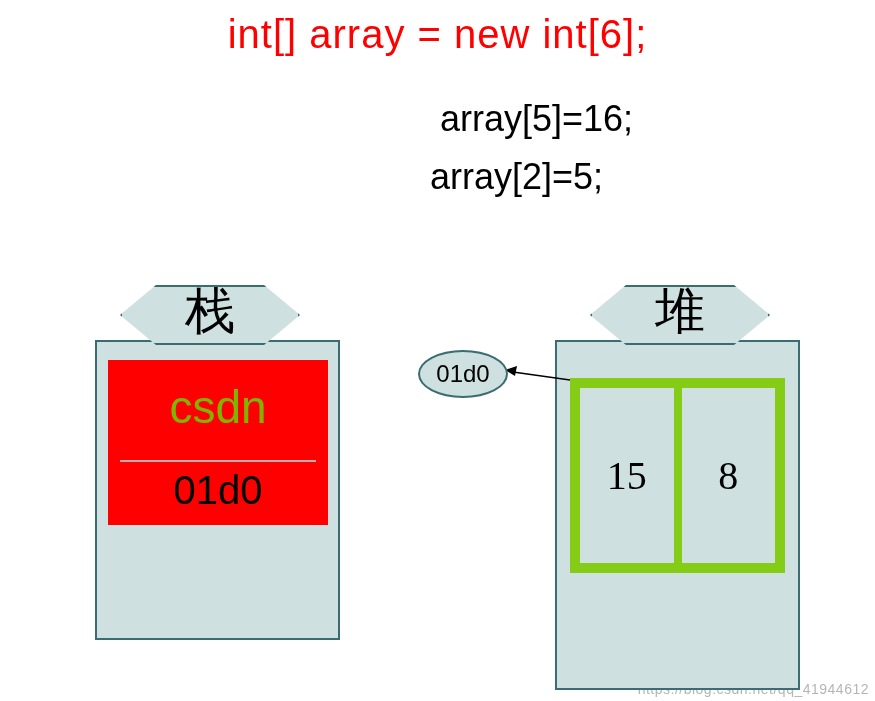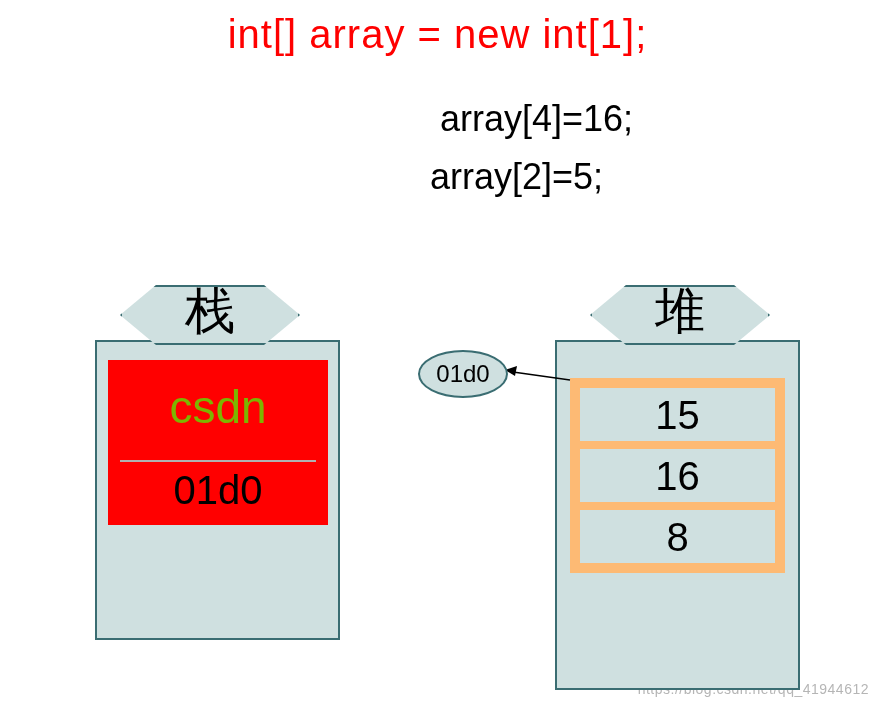--- a/index.html
+++ b/index.html
@@ -134,26 +134,27 @@
     background: #cfe0e0;
     border: 2px solid #3a6d72;
     z-index: 1;
   }
   .heap-red {
     position: absolute;
     left: 570px;
     top: 378px;
     width: 215px;
     height: 195px;
-    background: #fdba74;
+    background: #84cc16;
     z-index: 4;
     padding: 10px;
     display: flex;
-    flex-direction: column;
+    flex-direction: row;
     gap: 8px;
+    font-family: Liberation Serif, serif;
   }
   .cell {
     background: #cfe0e0;
     flex: 1;
     text-align: center;
     font-size: 40px;
     color: #000;
     display: flex;
     align-items: center;
     justify-content: center;
@@ -192,41 +193,40 @@
     right: 6px;
     bottom: 4px;
     font-size: 14px;
     color: rgba(150,150,150,0.7);
     letter-spacing: 0.5px;
   }
 </style>
 </head>
 <body>
 
-<div class="title">int[]  array  =  new  int[1];</div>
+<div class="title">int[]  array  =  new  int[6];</div>
 
 <div class="assigns">
-  <div> array[4]=16;</div>
+  <div> array[5]=16;</div>
   <div>array[2]=5;</div>
 </div>
 
 <div class="stack-cap"></div>
 <div class="stack-label">栈</div>
 <div class="stack-body"></div>
 <div class="stack-red"></div>
 <div class="stack-array">csdn</div>
 <div class="stack-divider"></div>
 <div class="stack-addr">01d0</div>
 
 <div class="heap-cap"></div>
 <div class="heap-label">堆</div>
 <div class="heap-body"></div>
 <div class="heap-red">
   <div class="cell">15</div>
-  <div class="cell">16</div>
   <div class="cell">8</div>
 </div>
 
 <div class="addr-ellipse">01d0</div>
 
 <svg class="arrow-svg" viewBox="0 0 70 30">
   <line x1="65" y1="20" x2="8" y2="12" stroke="#000" stroke-width="1.5"></line>
   <polygon points="0,10 12,6 10,16" fill="#000"></polygon>
 </svg>
 

